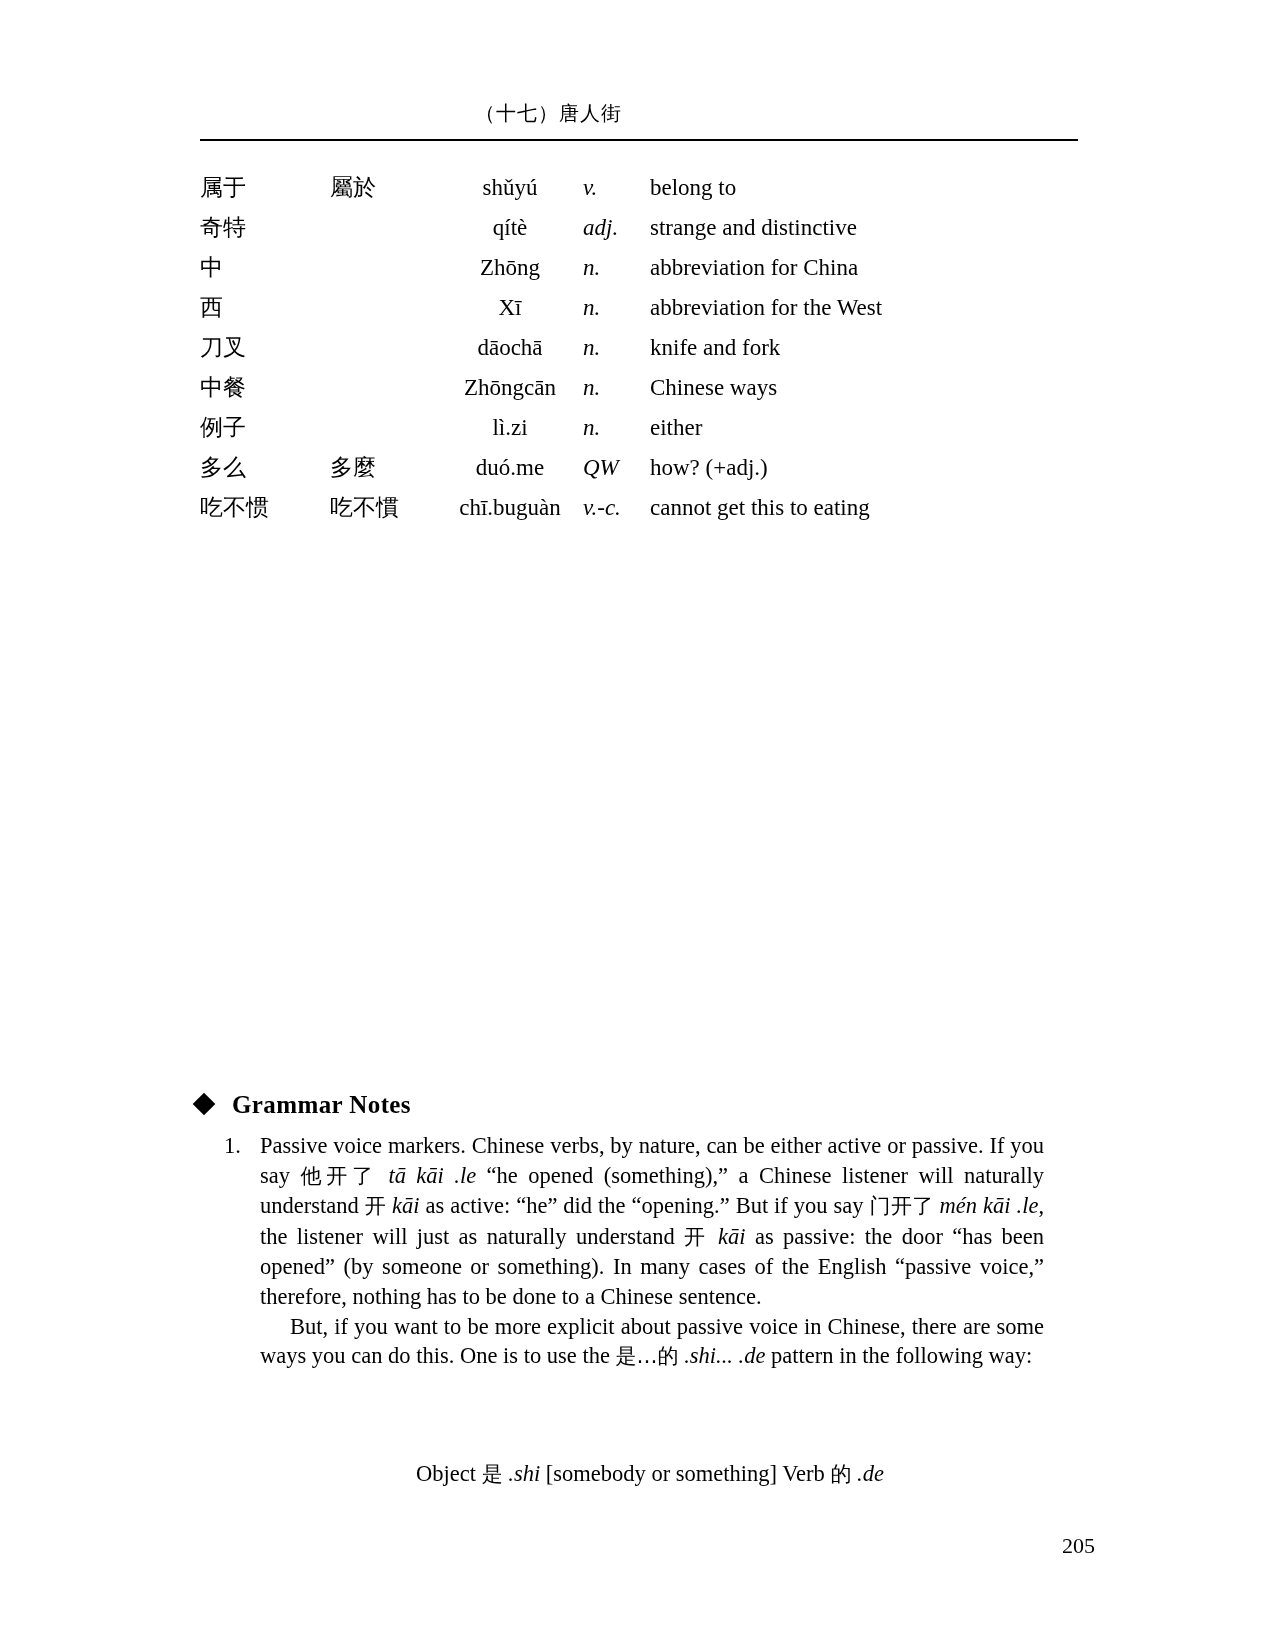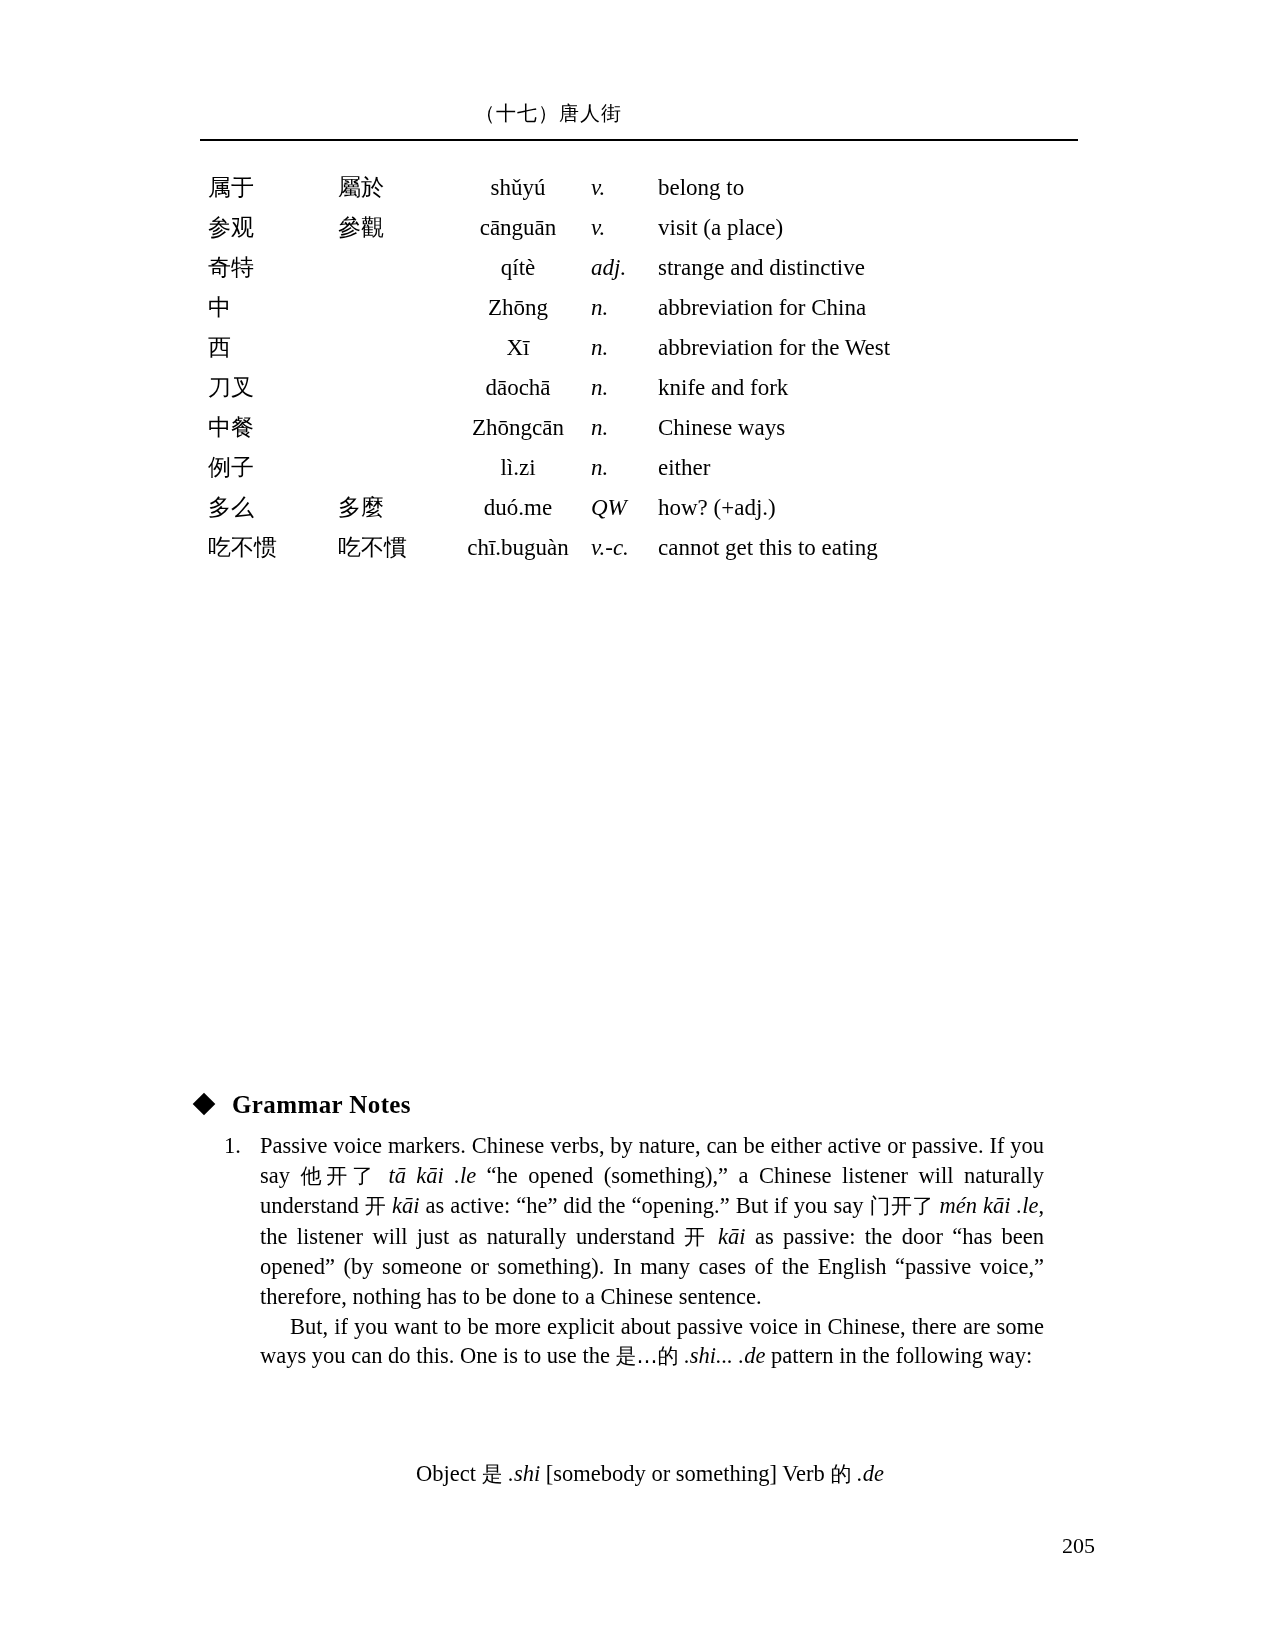--- a/index.html
+++ b/index.html
@@ -41,21 +41,21 @@
     left: 200px;
     width: 878px;
     height: 2px;
     background: #000000;
   }
 
   
   .vocab {
     position: absolute;
     top: 172px;
-    left: 208px;
+    left: 200px;
     border-collapse: collapse;
   }
   .vocab td {
     padding: 0;
     vertical-align: baseline;
     height: 40px;
     font-size: 23px;
     white-space: nowrap;
   }
   .col-simp {
@@ -163,27 +163,20 @@
   <table class="vocab">
     <tbody>
       <tr>
         <td class="col-simp">属于</td>
         <td class="col-trad">屬於</td>
         <td class="col-pinyin">shǔyú</td>
         <td class="col-pos">v.</td>
         <td class="col-eng">belong to</td>
       </tr>
       <tr>
-        <td class="col-simp">参观</td>
-        <td class="col-trad">參觀</td>
-        <td class="col-pinyin">cānguān</td>
-        <td class="col-pos">v.</td>
-        <td class="col-eng">visit (a place)</td>
-      </tr>
-      <tr>
         <td class="col-simp">奇特</td>
         <td class="col-trad"></td>
         <td class="col-pinyin">qítè</td>
         <td class="col-pos">adj.</td>
         <td class="col-eng">strange and distinctive</td>
       </tr>
       <tr>
         <td class="col-simp">中</td>
         <td class="col-trad"></td>
         <td class="col-pinyin">Zhōng</td>

